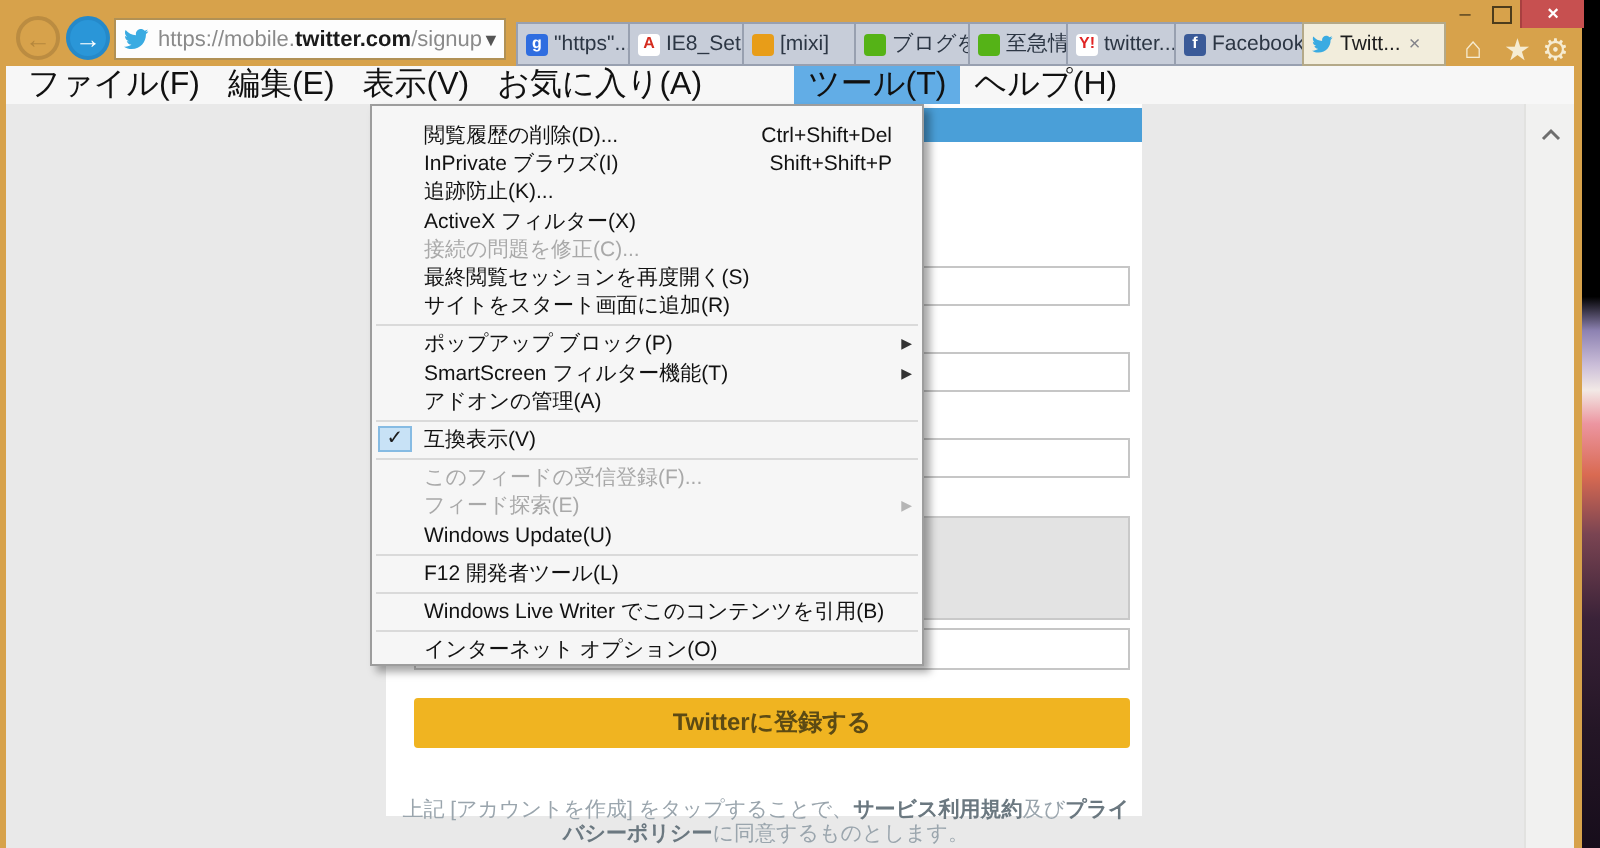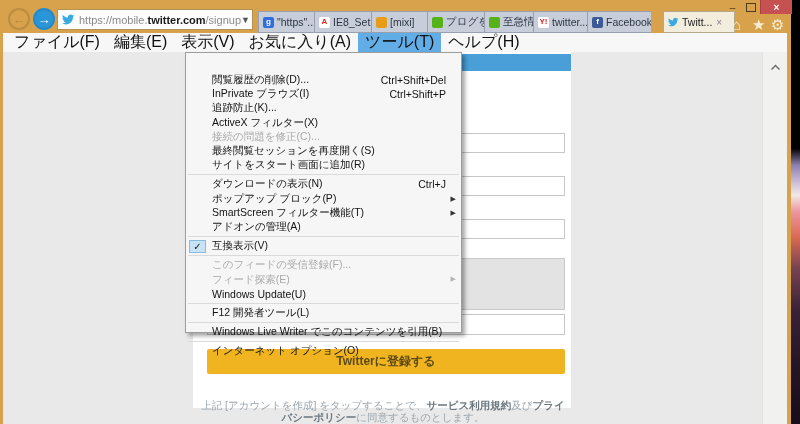--- a/index.html
+++ b/index.html
@@ -39,38 +39,38 @@
   .url-dom{color:#1a1a1a;font-weight:bold;}
   #ab-icons{margin-left:auto;display:flex;align-items:center;gap:4px;flex:none;}
   #ab-icons .gl{font-size:9px;color:#555;}
   
   #tabstrip{position:absolute;left:258px;top:11px;height:22px;display:flex;}
   .tab{
     height:22px;box-sizing:border-box;display:flex;align-items:center;padding:0 4px;
     background:var(--tab_inactive);border:1px solid #98a0b0;border-right:none;
     font-size:10.5px;color:#2c3644;white-space:nowrap;overflow:hidden;
   }
-  .tab:last-child{border-right:1px solid #98a0b0;margin-left:12px;}
+  .tab:last-child{border-right:1px solid #98a0b0;}
   .tab.active{background:var(--tab_active);border-color:#b4a988;color:#1d1d1d;}
   .tabicon{width:11px;height:11px;flex:none;margin-right:3px;border-radius:2px;
     display:flex;align-items:center;justify-content:center;
     font-size:8px;font-weight:bold;line-height:1;overflow:hidden;}
   .tab .close{margin-left:4px;color:#83838a;font-size:10px;}
   
   .tbicon{position:absolute;top:16px;font-size:15px;color:#f6ecd2;}
   #ic-home{left:732px;}
   #ic-star{left:752px;}
   #ic-gear{left:771px;}
   
   #menubar{
     position:absolute;left:3px;top:33px;width:784px;height:19px;background:#f7f7f7;
     display:flex;align-items:stretch;font-size:16px;color:#111;padding-left:4px;box-sizing:border-box;
   }
   .mbitem{display:flex;align-items:center;padding:0 7px;}
-  .mbitem.active{background:var(--menu_highlight);}
+  .mbitem.active{background:var(--menu_highlight);margin-left:39px;}
   
   #content{position:absolute;left:3px;top:52px;width:759px;height:372px;background:var(--page_bg);overflow:hidden;}
   #card{position:absolute;left:190px;top:0;width:378px;height:356px;background:#fff;}
   #bluebar{margin-top:2px;height:17px;background:var(--twitter_blue);}
   .tfield{position:absolute;left:14px;width:358px;height:20px;background:#fff;
     border:1px solid #c6c6c6;box-sizing:border-box;}
   #fld1{top:81px;}  #fld2{top:124px;}  #fld3{top:167px;}
   #graybox{position:absolute;left:14px;top:206px;width:358px;height:52px;background:#e3e3e3;
     border:1px solid #c9c9c9;box-sizing:border-box;}
   #fld4{top:262px;height:21px;}
@@ -81,21 +81,21 @@
     font-size:10.5px;line-height:12px;color:#9aa5ad;margin-top:20px;}
   #legal .em{color:#6b7880;font-weight:bold;}
   
   #scrollbar{position:absolute;left:762px;top:52px;width:25px;height:372px;background:#f1f1f0;
     border-left:1px solid #e2e2e0;box-sizing:border-box;}
   #scrollbar svg{display:block;margin:12px auto 0;}
   
   #toolsmenu{
     position:absolute;left:185px;top:52px;width:277px;height:281px;background:#f6f6f6;
     border:1px solid #9d9d9d;box-sizing:border-box;z-index:20;
-    box-shadow:3px 3px 4px rgba(0,0,0,.35);padding-top:20px;font-size:10.5px;color:#121212;
+    box-shadow:3px 3px 4px rgba(0,0,0,.35);padding-top:8px;font-size:10.5px;color:#121212;
   }
   .mrow{position:relative;height:14.2px;display:flex;align-items:center;
     padding-left:26px;padding-right:6px;white-space:nowrap;}
   .mrow .shortcut{margin-left:auto;padding-right:9px;}
   .mrow.disabled{color:#a9a9a9;}
   .mrow .subarrow{position:absolute;right:5px;top:3px;font-size:7px;color:#333;}
   .mrow.disabled .subarrow{color:#b5b5b5;}
   .checkbx{position:absolute;left:3px;top:0.5px;width:17px;height:13px;background:#c8e2f6;
     border:1px solid #86bbe3;box-sizing:border-box;display:flex;align-items:center;justify-content:center;
     font-size:10px;color:#1c1c1c;}
@@ -204,42 +204,38 @@
     </svg>
   </div>
 
   <div id="toolsmenu">
       <div class="mrow">
         <span>閲覧履歴の削除(D)...</span>
         <span class="shortcut">Ctrl+Shift+Del</span>
       </div>
       <div class="mrow">
         <span>InPrivate ブラウズ(I)</span>
-        <span class="shortcut">Ctrl+Shift+P</span>
+        <span class="shortcut">Shift+Shift+P</span>
       </div>
       <div class="mrow">
         <span>追跡防止(K)...</span>
       </div>
       <div class="mrow">
         <span>ActiveX フィルター(X)</span>
       </div>
       <div class="mrow disabled">
         <span>接続の問題を修正(C)...</span>
       </div>
       <div class="mrow">
         <span>最終閲覧セッションを再度開く(S)</span>
       </div>
       <div class="mrow">
         <span>サイトをスタート画面に追加(R)</span>
       </div>
       <div class="sep"></div>
-      <div class="mrow">
-        <span>ダウンロードの表示(N)</span>
-        <span class="shortcut">Ctrl+J</span>
-      </div>
       <div class="mrow">
         <span>ポップアップ ブロック(P)</span>
         <span class="subarrow">▶</span>
       </div>
       <div class="mrow">
         <span>SmartScreen フィルター機能(T)</span>
         <span class="subarrow">▶</span>
       </div>
       <div class="mrow">
         <span>アドオンの管理(A)</span>

